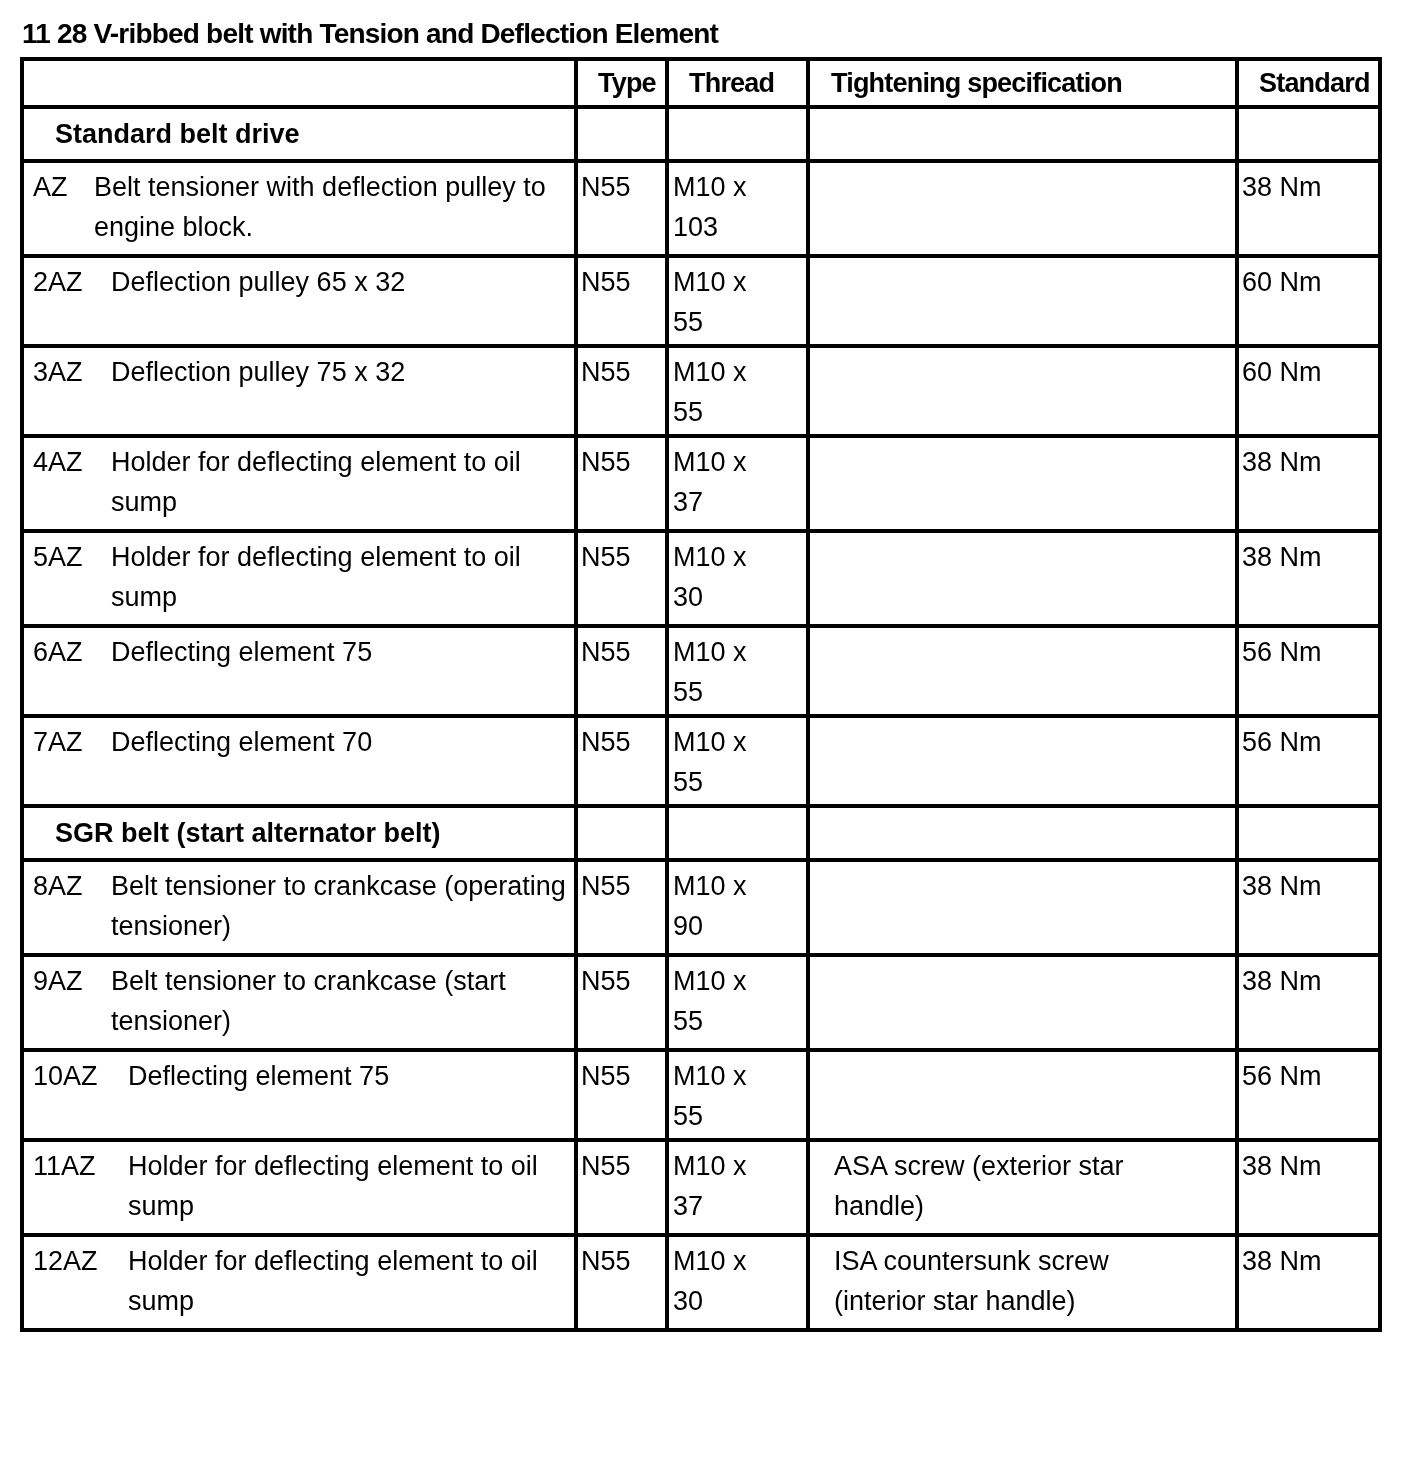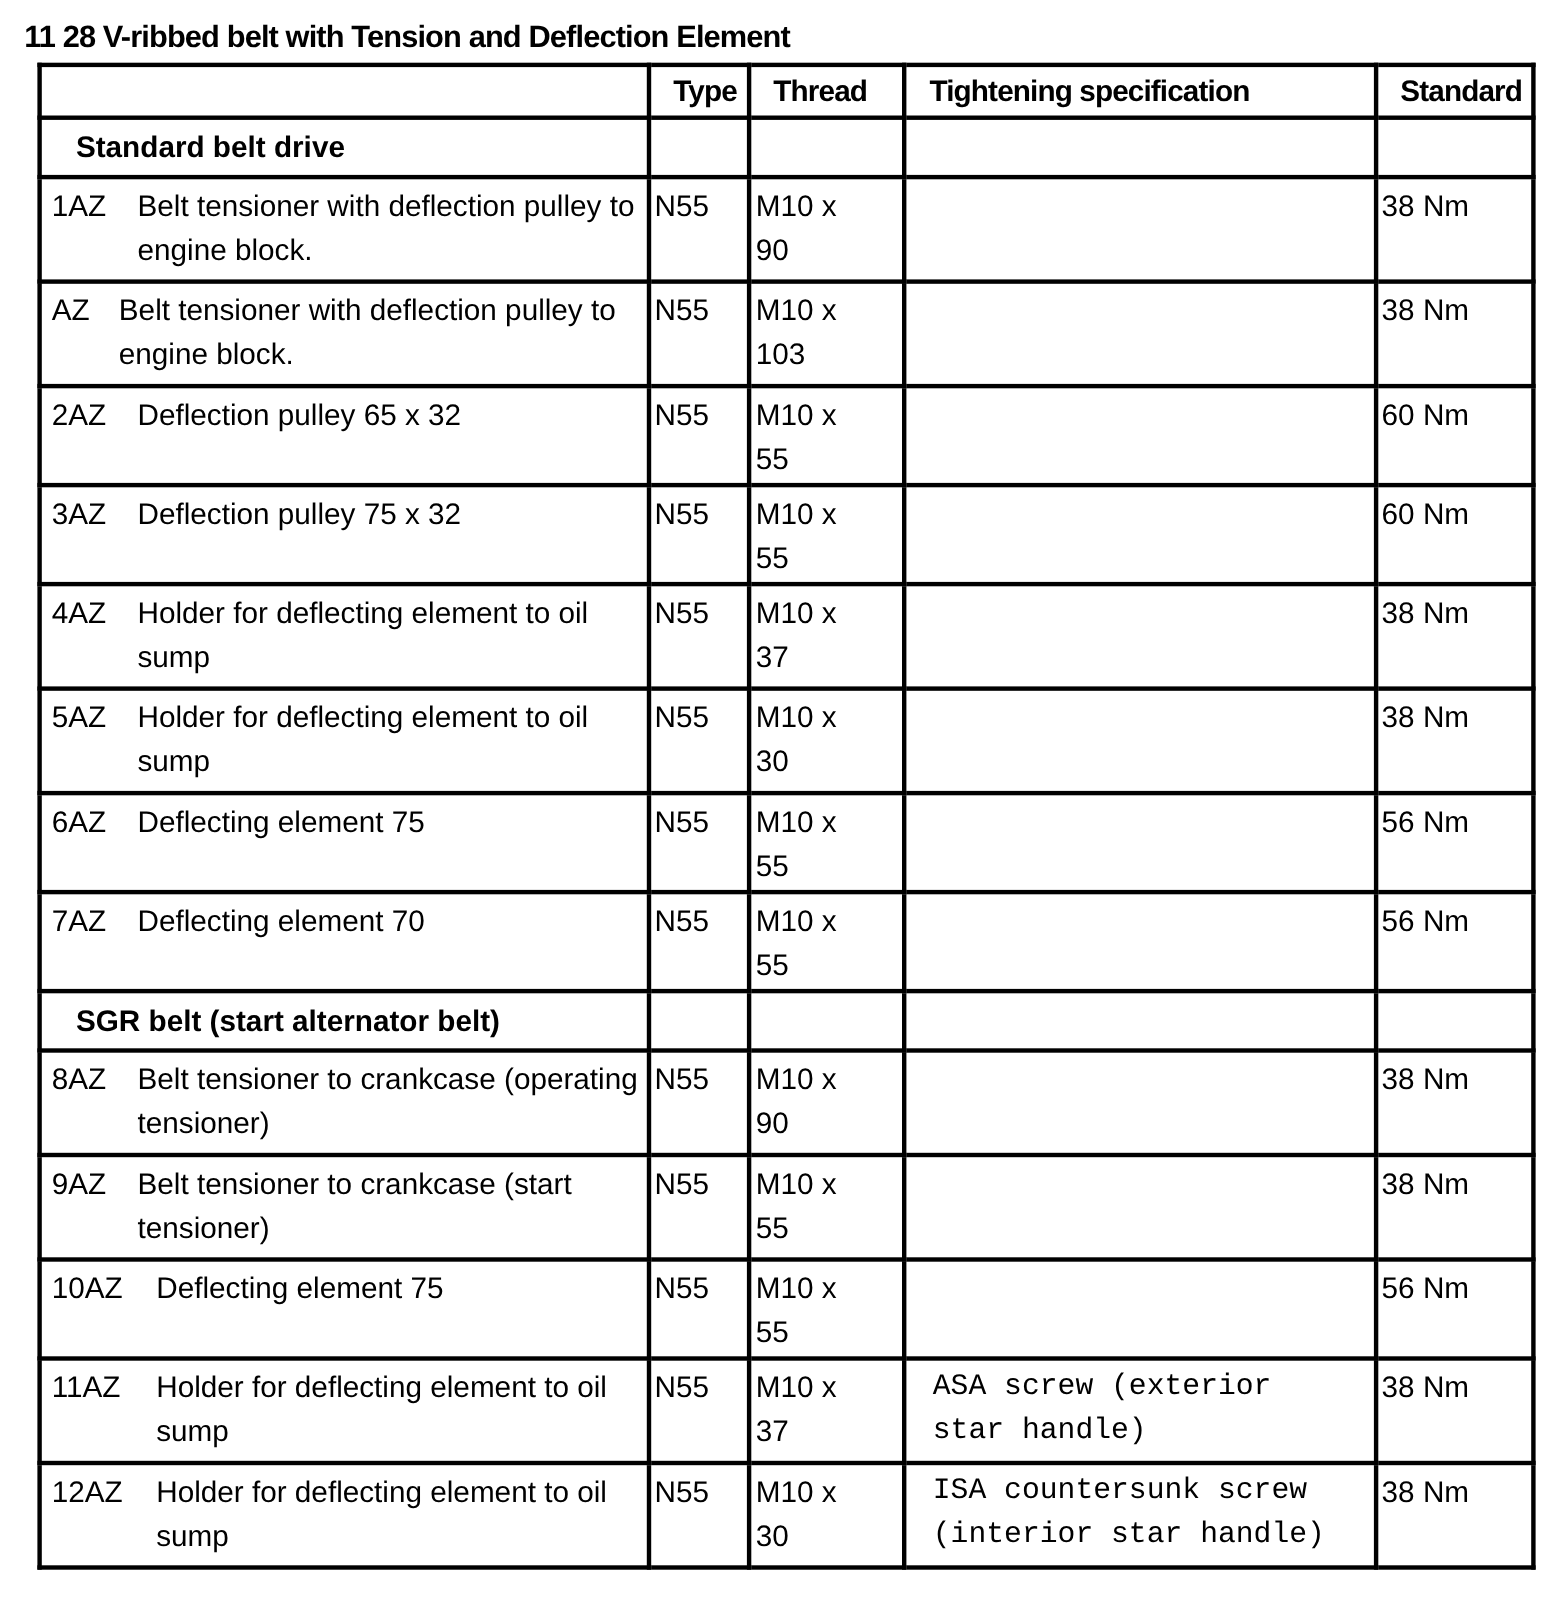--- a/index.html
+++ b/index.html
@@ -1,20 +1,20 @@
 <!DOCTYPE html>
 <html><head>
 <meta charset="utf-8">
 <style>
   html, body { margin: 0; padding: 0; background: #ffffff; }
   body { width: 1408px; height: 1462px; position: relative; overflow: hidden;
          font-family: "Liberation Sans", sans-serif; color: #000; }
   .title { position: absolute; left: 22px; top: 18px; font-size: 28px; font-weight: bold;
            letter-spacing: -0.8px; white-space: nowrap; }
-  table.spec { position: absolute; left: 34px; top: 57px; width: 1358px;
+  table.spec { position: absolute; left: 20px; top: 57px; width: 1358px;
                border-collapse: collapse; table-layout: fixed; }
   table.spec td, table.spec th { border: 4px solid #000; padding: 0; vertical-align: top;
                font-size: 27px; font-weight: normal; text-align: left; line-height: 40px; }
   col.c1 { width: 554px; } col.c2 { width: 91px; } col.c3 { width: 141px; }
   col.c4 { width: 429px; } col.c5 { width: 143px; }
   th { font-weight: bold !important; height: 37px; line-height: 44px !important;
        letter-spacing: -0.8px; white-space: nowrap; overflow: hidden; }
   th.h-type { padding-left: 20px !important; }
   th.h-thread { padding-left: 20px !important; }
   th.h-spec { padding-left: 21px !important; }
@@ -23,21 +23,21 @@
   tr.section td.desc { padding-left: 31px; line-height: 50px; }
   tr.item td { height: 87px; padding-top: 4px; }
   tr.item.short td { height: 82px; }
   .item-cell { position: relative; }
   .pos { position: absolute; left: 9px; top: 4px; }
   .txt { display: block; padding-left: 87px; padding-right: 8px; }
   .txt.wide { padding-left: 104px; }
   .txt.narrow { padding-left: 70px; }
   td.type, td.thread, td.measure { padding-left: 3px !important; }
   td.thread { padding-left: 4px !important; padding-right: 30px !important; }
-  td.spec { padding-left: 24px !important; padding-right: 40px !important; font-family: Liberation Mono, monospace; }
+  td.spec { padding-left: 24px !important; padding-right: 40px !important; }
 </style>
 </head>
 <body>
 
 <div class="title">11 28 V-ribbed belt with Tension and Deflection Element</div>
 
 <table class="spec">
   <colgroup>
       <col class="c1">
       <col class="c2">
@@ -54,30 +54,20 @@
       <th class="h-measure">Standard</th>
     </tr>
   </thead>
   <tbody id="tbody">
       <tr class="section">
         <td class="desc">Standard belt drive</td>
         <td></td>
         <td></td>
         <td></td>
         <td></td>
-      </tr>
-      <tr class="item">
-        <td class="item-cell">
-          <span class="pos">1AZ</span>
-          <span class="txt ">Belt tensioner with deflection pulley to engine block.</span>
-        </td>
-        <td class="type">N55</td>
-        <td class="thread">M10 x 90</td>
-        <td class="spec"></td>
-        <td class="measure">38 Nm</td>
       </tr>
       <tr class="item">
         <td class="item-cell">
           <span class="pos">AZ</span>
           <span class="txt narrow">Belt tensioner with deflection pulley to engine block.</span>
         </td>
         <td class="type">N55</td>
         <td class="thread">M10 x 103</td>
         <td class="spec"></td>
         <td class="measure">38 Nm</td>

